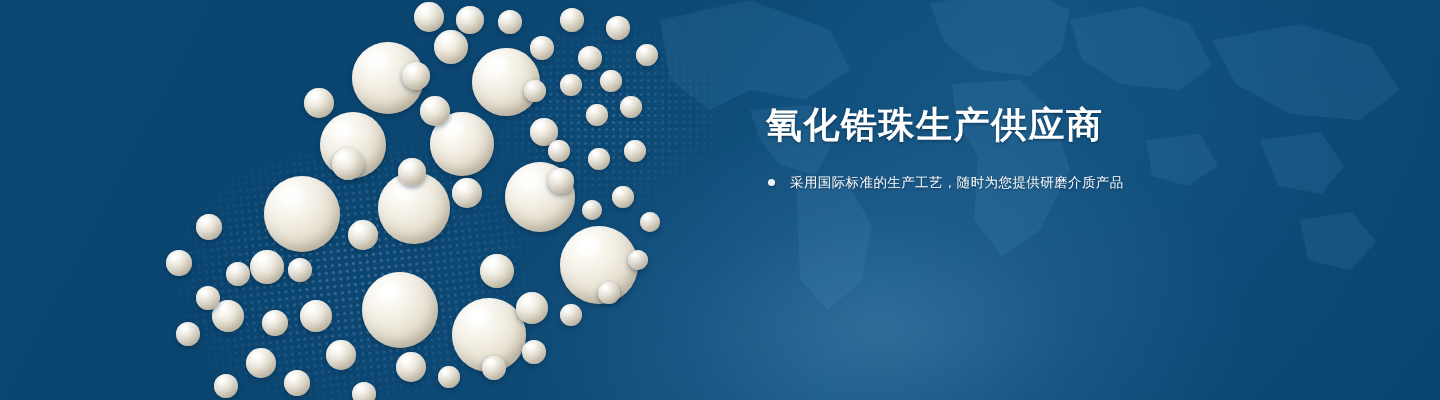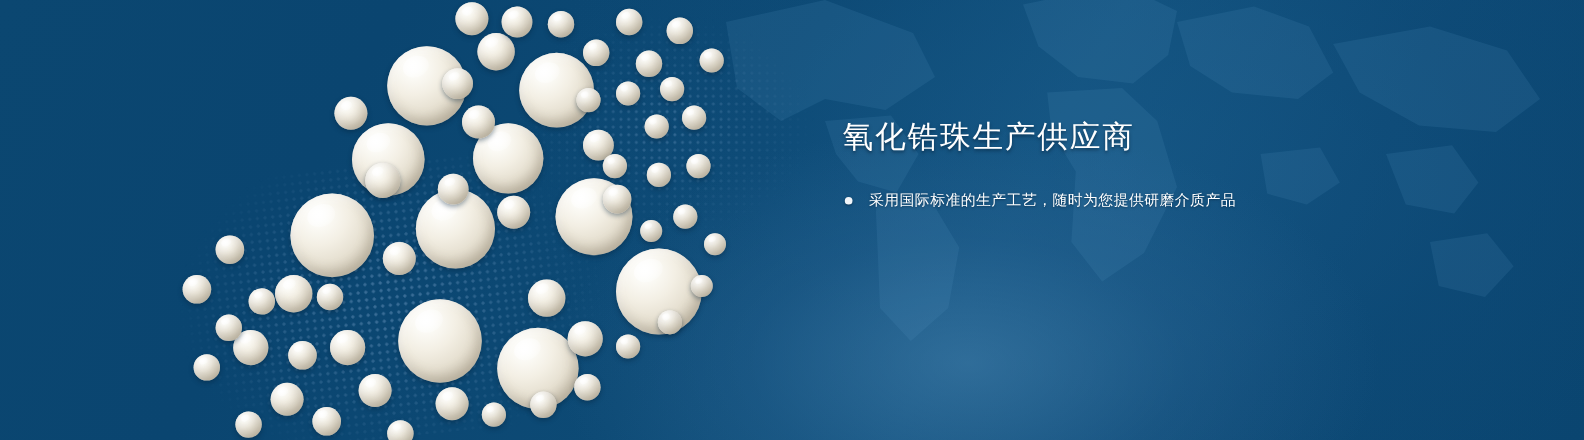--- a/index.html
+++ b/index.html
@@ -125,22 +125,22 @@
   
   .copy {
     position: absolute;
     left: 766px;
     top: 108px;
     width: 620px;
   }
   .headline {
     margin: 0;
     color: #ffffff;
-    font-size: 28px;
-    font-weight: 400;
+    font-size: 36px;
+    font-weight: 700;
     letter-spacing: 1.5px;
     line-height: 34px;
     text-shadow: 0 1px 3px rgba(2,24,44,0.55);
     white-space: nowrap;
   }
   .bullets {
     list-style: none;
     margin: 0;
     padding: 0;
     margin-top: 29px;

